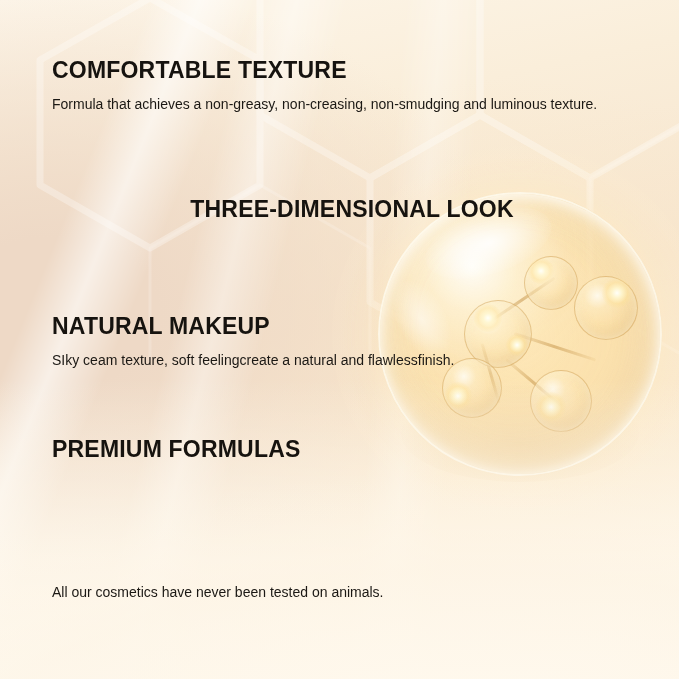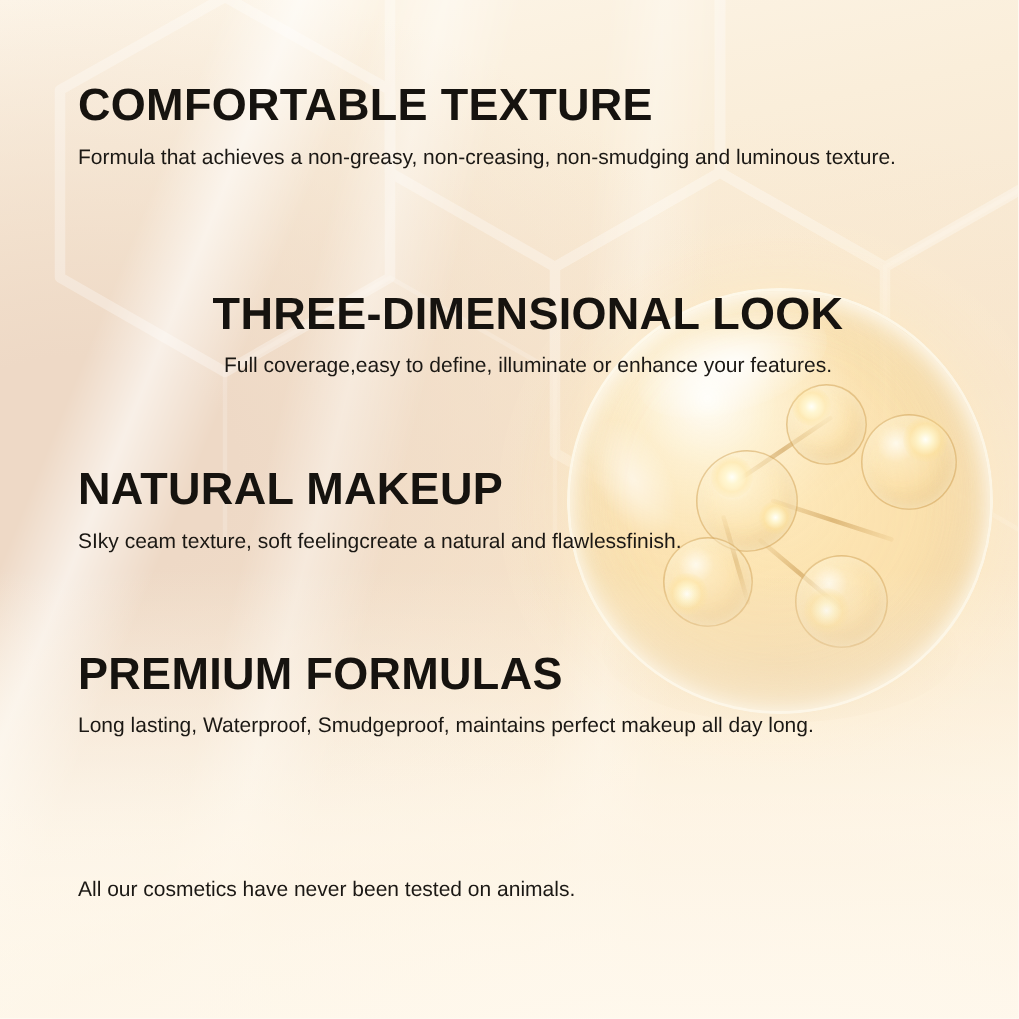--- a/index.html
+++ b/index.html
@@ -176,21 +176,21 @@
   }
 
   .feature {
     position: absolute;
     left: 52px;
     width: 600px;
   }
 
   .feature-title {
     margin: 0;
-    font-size: 30px;
+    font-size: 23px;
     font-weight: bold;
     line-height: 27px;
     letter-spacing: 0.2px;
     color: #16130f;
   }
 
   .feature-desc {
     margin: 8px 0 0 0;
     font-size: 14px;
     font-weight: normal;
@@ -260,31 +260,29 @@
 
   <div class="content">
 
     <div class="feature f0">
       <h2 class="feature-title">COMFORTABLE TEXTURE</h2>
       <p class="feature-desc">Formula that achieves a non-greasy, non-creasing, non-smudging and luminous texture.</p>
     </div>
 
     <div class="feature f1">
       <h2 class="feature-title">THREE-DIMENSIONAL LOOK</h2>
-      <p class="feature-desc">Full coverage,easy to define, illuminate or enhance your features.</p>
     </div>
 
     <div class="feature f2">
       <h2 class="feature-title">NATURAL MAKEUP</h2>
       <p class="feature-desc">SIky ceam texture, soft feelingcreate a natural and flawlessfinish.</p>
     </div>
 
     <div class="feature f3">
       <h2 class="feature-title">PREMIUM FORMULAS</h2>
-      <p class="feature-desc">Long lasting, Waterproof, Smudgeproof, maintains perfect makeup all day long.</p>
     </div>
 
     <div class="feature f4">
       <p class="feature-desc">All our cosmetics have never been tested on animals.</p>
     </div>
 
   </div>
 </div>
 
 </body></html>

